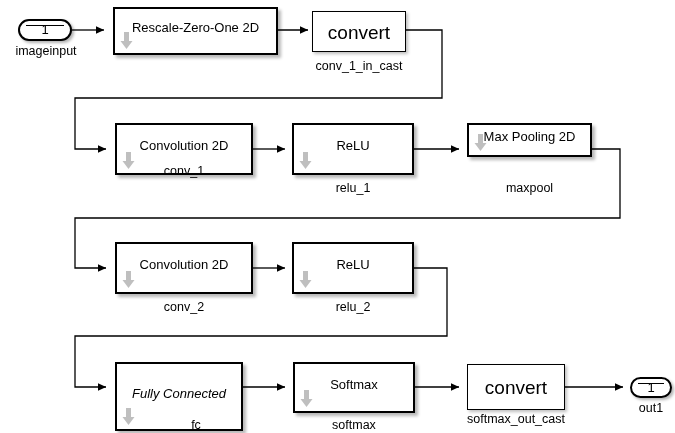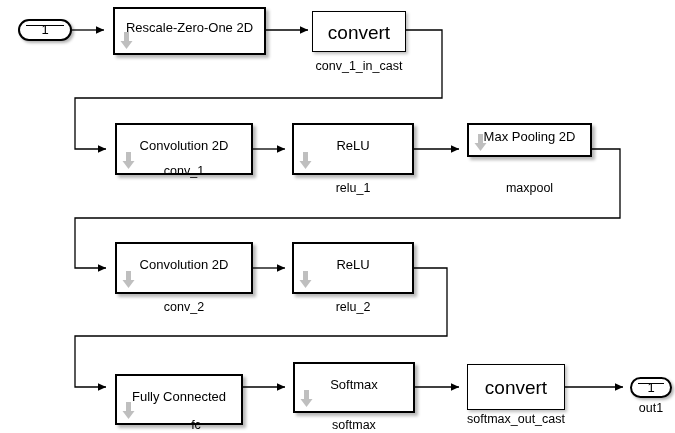--- a/index.html
+++ b/index.html
@@ -145,22 +145,23 @@
       <path d="M415,387 L459,387" marker-end="url(#ah)"></path>
 
       <path d="M565,387 L623,387" marker-end="url(#ah)"></path>
     </g>
   </svg>
 
   <div class="port" style="left:18px; top:19px; width:54px; height:22px;">
     <div class="port-inner-line"></div>
     <div class="port-num">1</div>
   </div>
-
-  <div class="block dl" style="left:113px; top:7px; width:153px; height:48px;">
+  <div class="caption" style="left:0px; top:44px; width:92px;">imageinput</div>
+
+  <div class="block dl" style="left:113px; top:7px; width:165px; height:48px;">
     <div class="block-label">Rescale-Zero-One 2D</div>
     <svg class="dl-badge" viewBox="0 0 13 18" xmlns="http://www.w3.org/2000/svg">
       <path d="M4,0 L9,0 L9,9 L12.5,9 L6.5,17 L0.5,9 L4,9 z" fill="#bfbfbf"></path>
     </svg>
   </div>
 
   <div class="block cast" style="left:312px; top:11px; width:94px; height:41px;">
     <div class="block-label">convert</div>
   </div>
   <div class="caption" style="left:308px; top:59px; width:102px;">conv_1_in_cast</div>
@@ -198,21 +199,21 @@
   <div class="caption" style="left:115px; top:300px; width:138px;">conv_2</div>
 
   <div class="block dl" style="left:292px; top:242px; width:122px; height:52px;">
     <div class="block-label">ReLU</div>
     <svg class="dl-badge" viewBox="0 0 13 18" xmlns="http://www.w3.org/2000/svg">
       <path d="M4,0 L9,0 L9,9 L12.5,9 L6.5,17 L0.5,9 L4,9 z" fill="#bfbfbf"></path>
     </svg>
   </div>
   <div class="caption" style="left:292px; top:300px; width:122px;">relu_2</div>
 
-  <div class="block dl" style="left:115px; top:374px; width:128px; height:51px;">
+  <div class="block dl" style="left:115px; top:362px; width:128px; height:69px;font-style:italic;">
     <div class="block-label">Fully Connected</div>
     <svg class="dl-badge" viewBox="0 0 13 18" xmlns="http://www.w3.org/2000/svg">
       <path d="M4,0 L9,0 L9,9 L12.5,9 L6.5,17 L0.5,9 L4,9 z" fill="#bfbfbf"></path>
     </svg>
   </div>
   <div class="caption" style="left:132px; top:418px; width:128px;">fc</div>
 
   <div class="block dl" style="left:293px; top:362px; width:122px; height:51px;">
     <div class="block-label">Softmax</div>
     <svg class="dl-badge" viewBox="0 0 13 18" xmlns="http://www.w3.org/2000/svg">

